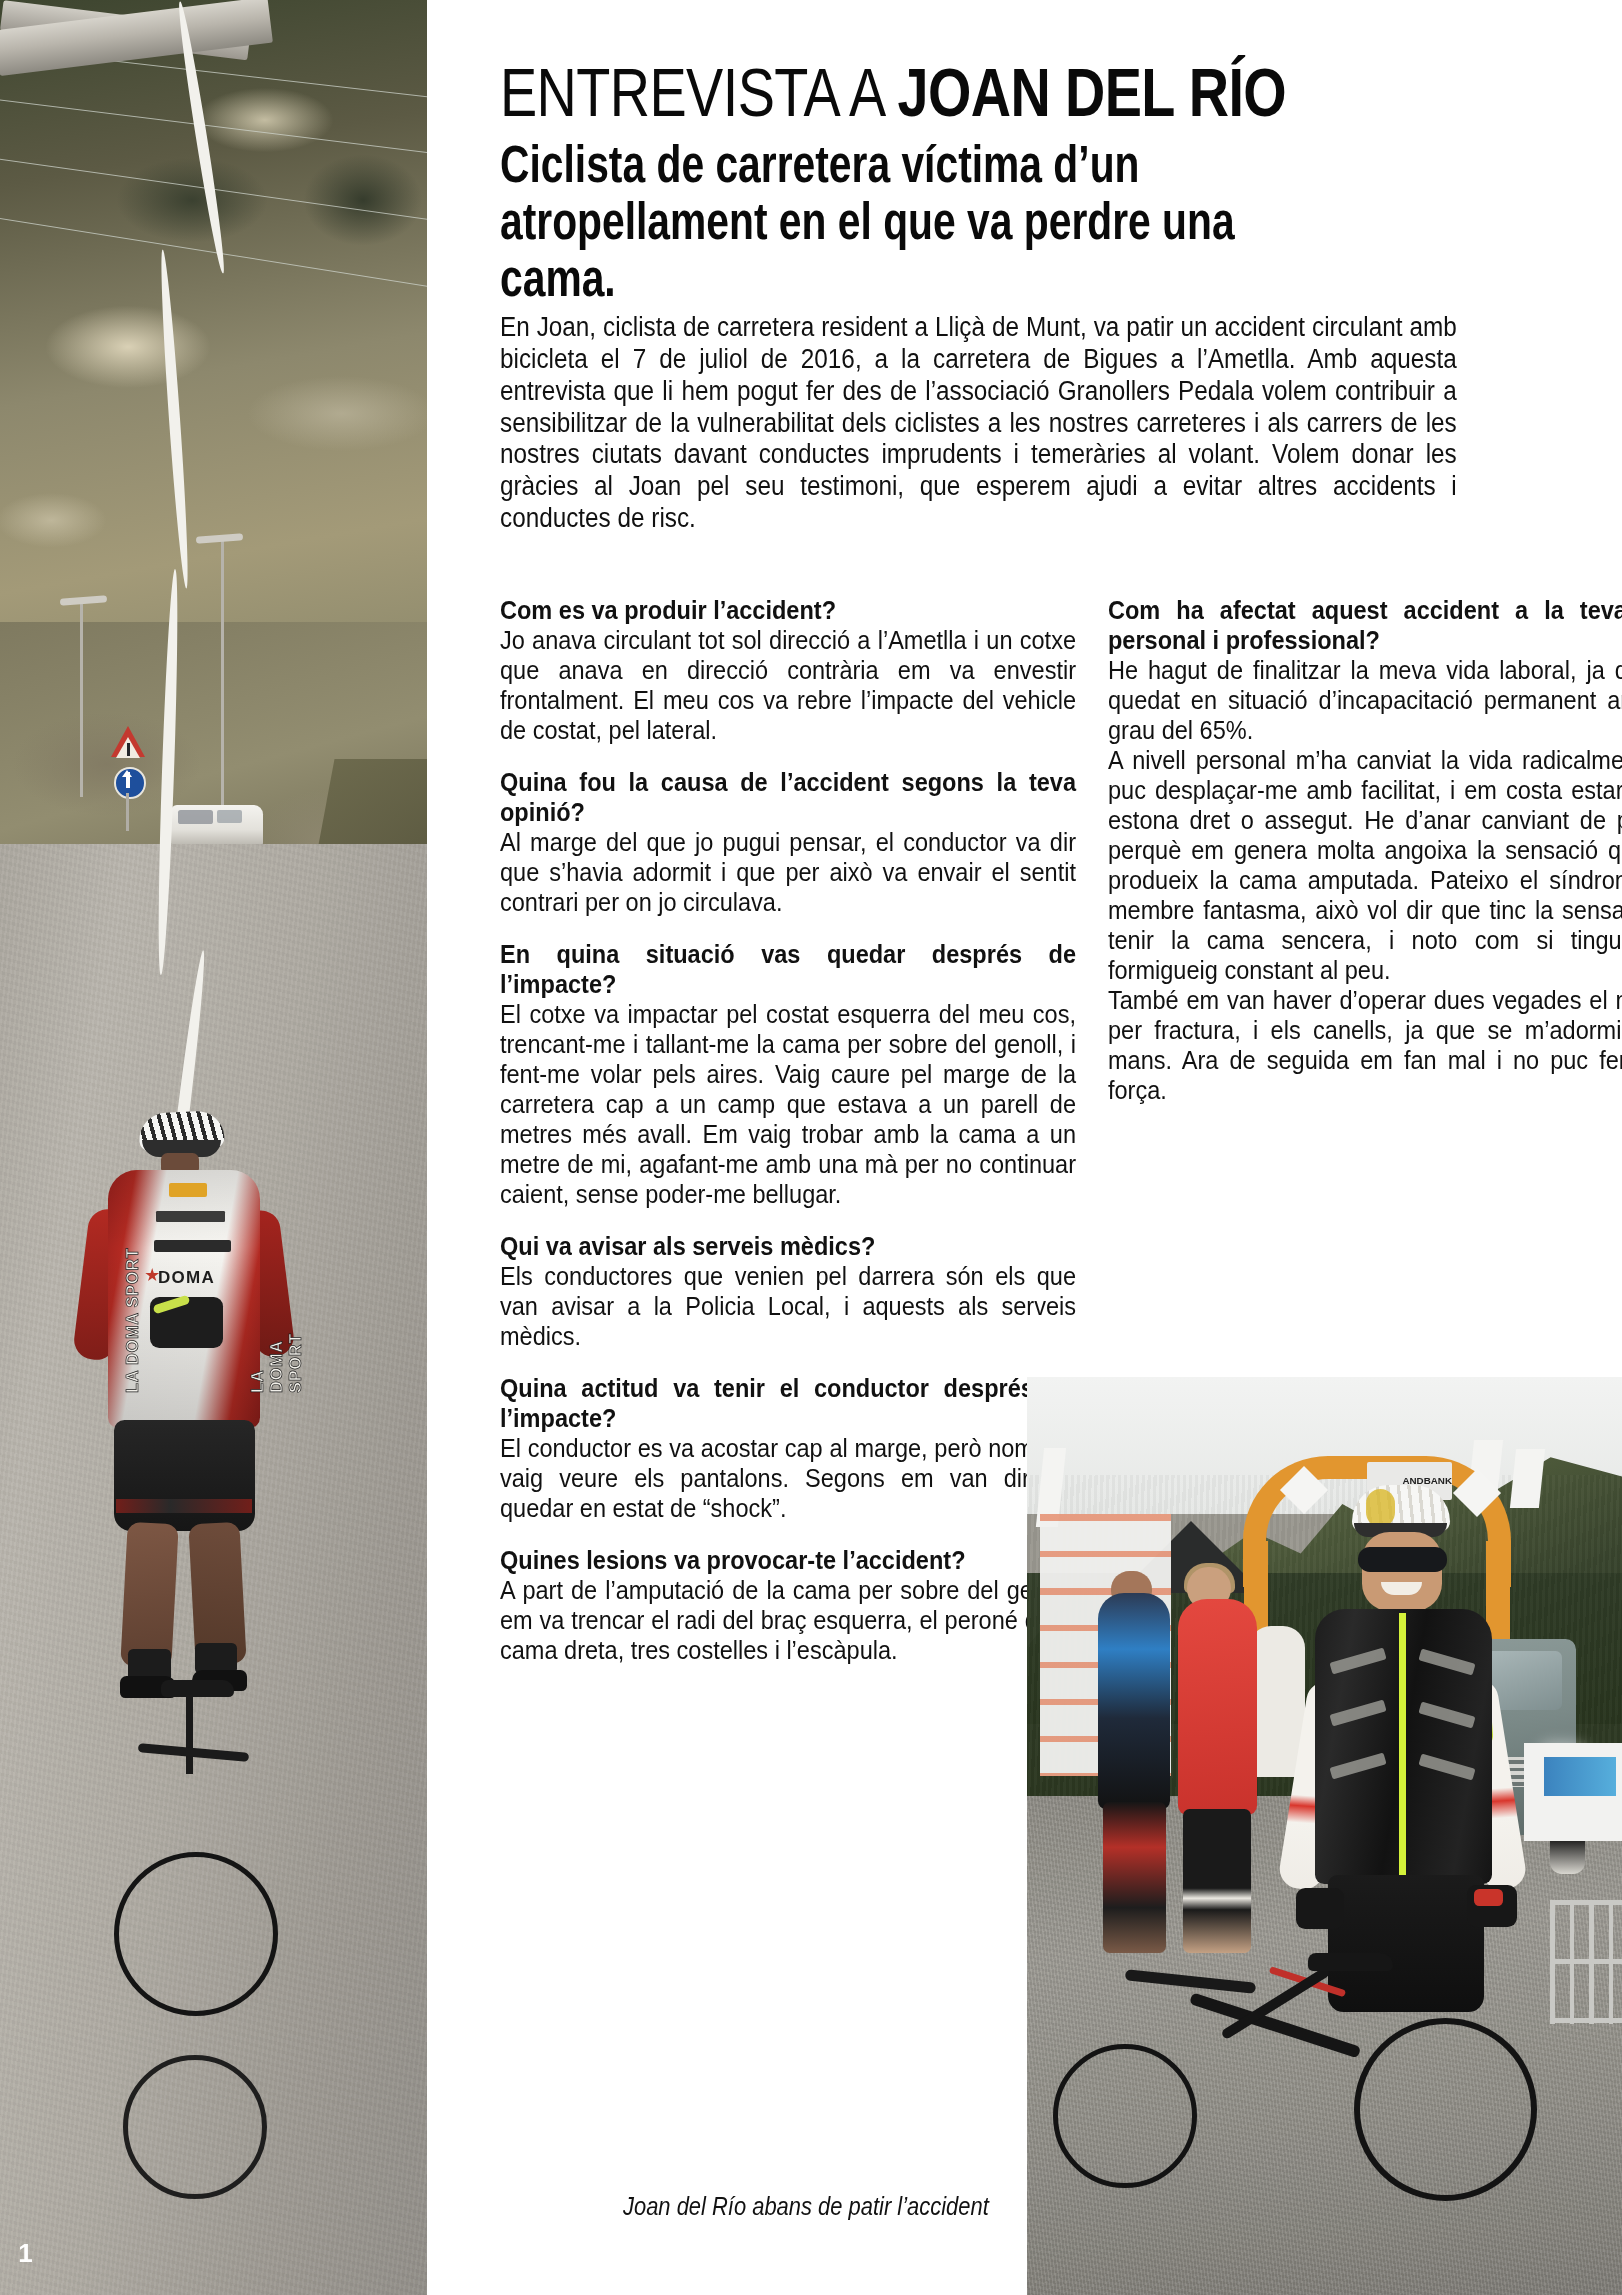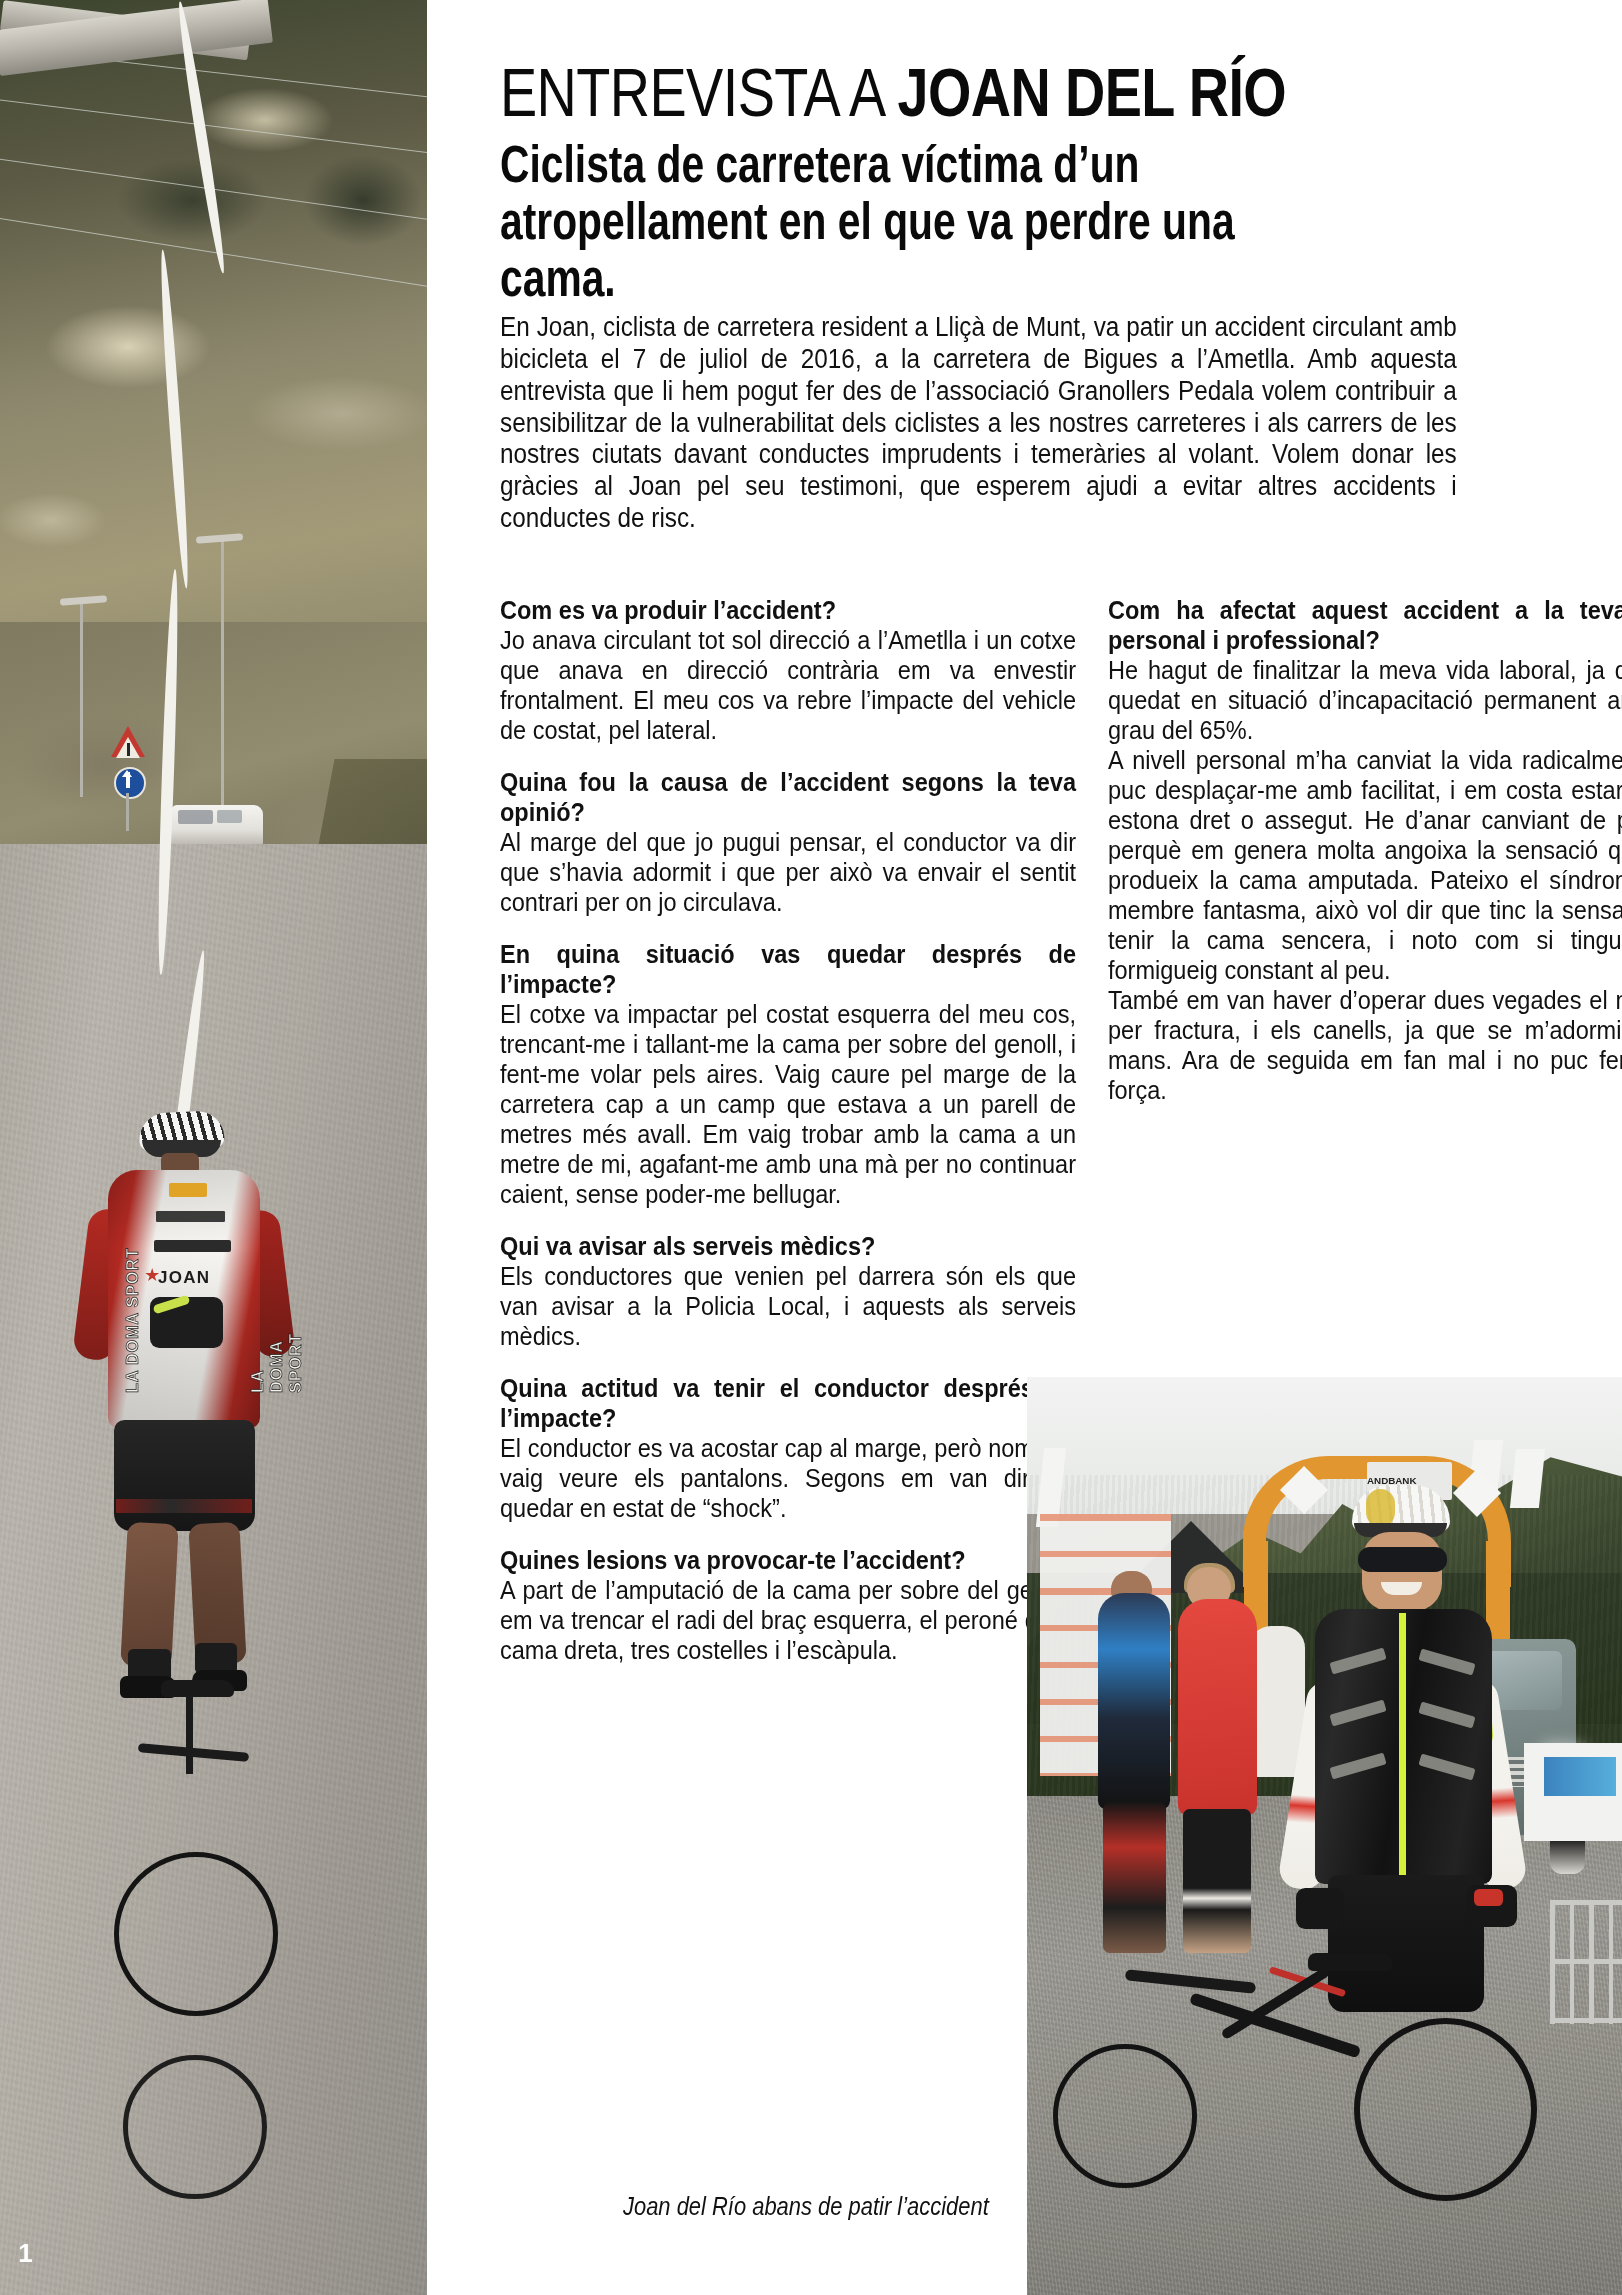--- a/index.html
+++ b/index.html
@@ -182,21 +182,21 @@
      background:
        repeating-linear-gradient(83deg, rgba(255,255,255,.14) 0 1.3px, rgba(0,0,0,.10) 1.3px 3.3px),
        repeating-linear-gradient(9deg, rgba(0,0,0,.07) 0 2.6px, rgba(255,255,255,.07) 2.6px 5.2px);}
   
   #arch{position:absolute;left:216px;top:79px;width:268px;height:131px;
      border:23.6px solid #e2962f;border-bottom:none;border-radius:85px 85px 0 0;box-sizing:border-box;}
   #arch-l{position:absolute;left:217px;top:164px;width:23.6px;height:98px;background:#e2962f;}
   #arch-r{position:absolute;left:459px;top:164px;width:23.6px;height:98px;background:#e2962f;}
   .arch-diamond{position:absolute;width:34px;height:34px;background:#f5f5f3;transform:rotate(45deg);}
   #andbank{position:absolute;left:340px;top:85px;width:85px;height:38px;background:#e9e9e7;border-radius:2px;
-     font-size:9.8px;color:#222;text-align:left;line-height:38px;font-weight:bold;
+     font-size:9.8px;color:#222;text-align:right;line-height:38px;font-weight:bold;
      font-family:"Liberation Sans",sans-serif;}
   
   #ban-l{position:absolute;left:13px;top:137px;width:131px;height:262px;background:#f0f0ee;opacity:.96;}
   #ban-l-tex{position:absolute;left:13px;top:137px;width:131px;height:262px;opacity:.55;
      background:repeating-linear-gradient(180deg,#e05a2b 0 6.5px,transparent 6.5px 37px);}
   #ban-r{position:absolute;left:497px;top:366px;width:98px;height:98px;background:#f2f2f0;}
   #ban-r2{position:absolute;left:517px;top:380px;width:72px;height:39px;
      background:linear-gradient(90deg,#1b6fb5,#3ba3d9);opacity:.85;}
   .flag{position:absolute;width:29px;height:59px;background:#f4f4f2;transform:skewX(-6deg);}
   
@@ -334,21 +334,21 @@
     <div id="helmet-b"></div>
     <div id="neck"></div>
     <div id="arm-l"></div>
     <div id="arm-r"></div>
     <div id="torso"></div>
     <div id="torso-shade"></div>
     <div id="logo-yell"></div>
     <div id="logo-sp"></div>
     <div id="logo-bar"></div>
     <div id="logo-star"></div>
-    <div id="logo-cecoc">JOAN</div>
+    <div id="logo-cecoc">DOMA</div>
     <div class="jersey-txt" style="left:46px;top:281px;">LA DOMA SPORT</div>
     <div class="jersey-txt" style="left:171px;top:281px;">LA DOMA SPORT</div>
     <div id="pack"></div>
     <div id="pack-s"></div>
     <div id="shorts"></div>
     <div id="shorts-band"></div>
     <div id="leg-l"></div>
     <div id="leg-r"></div>
     <div id="sock-l"></div>
     <div id="sock-r"></div>

